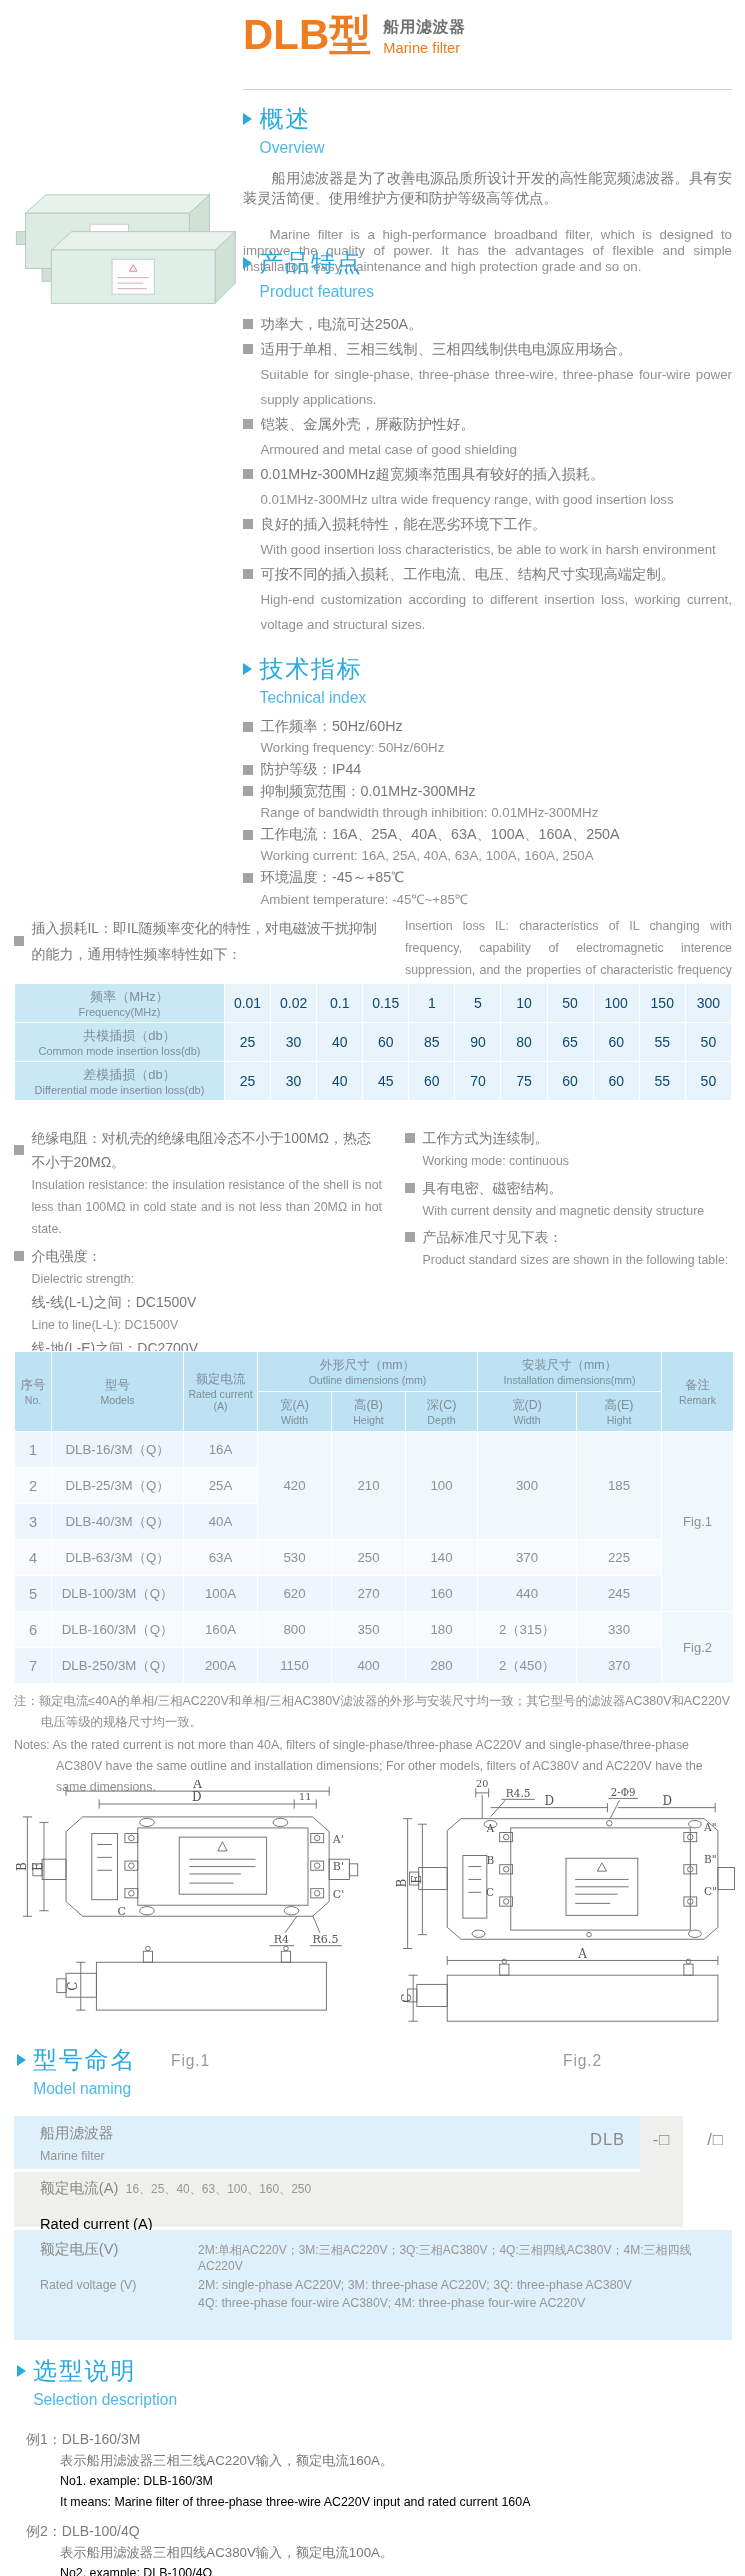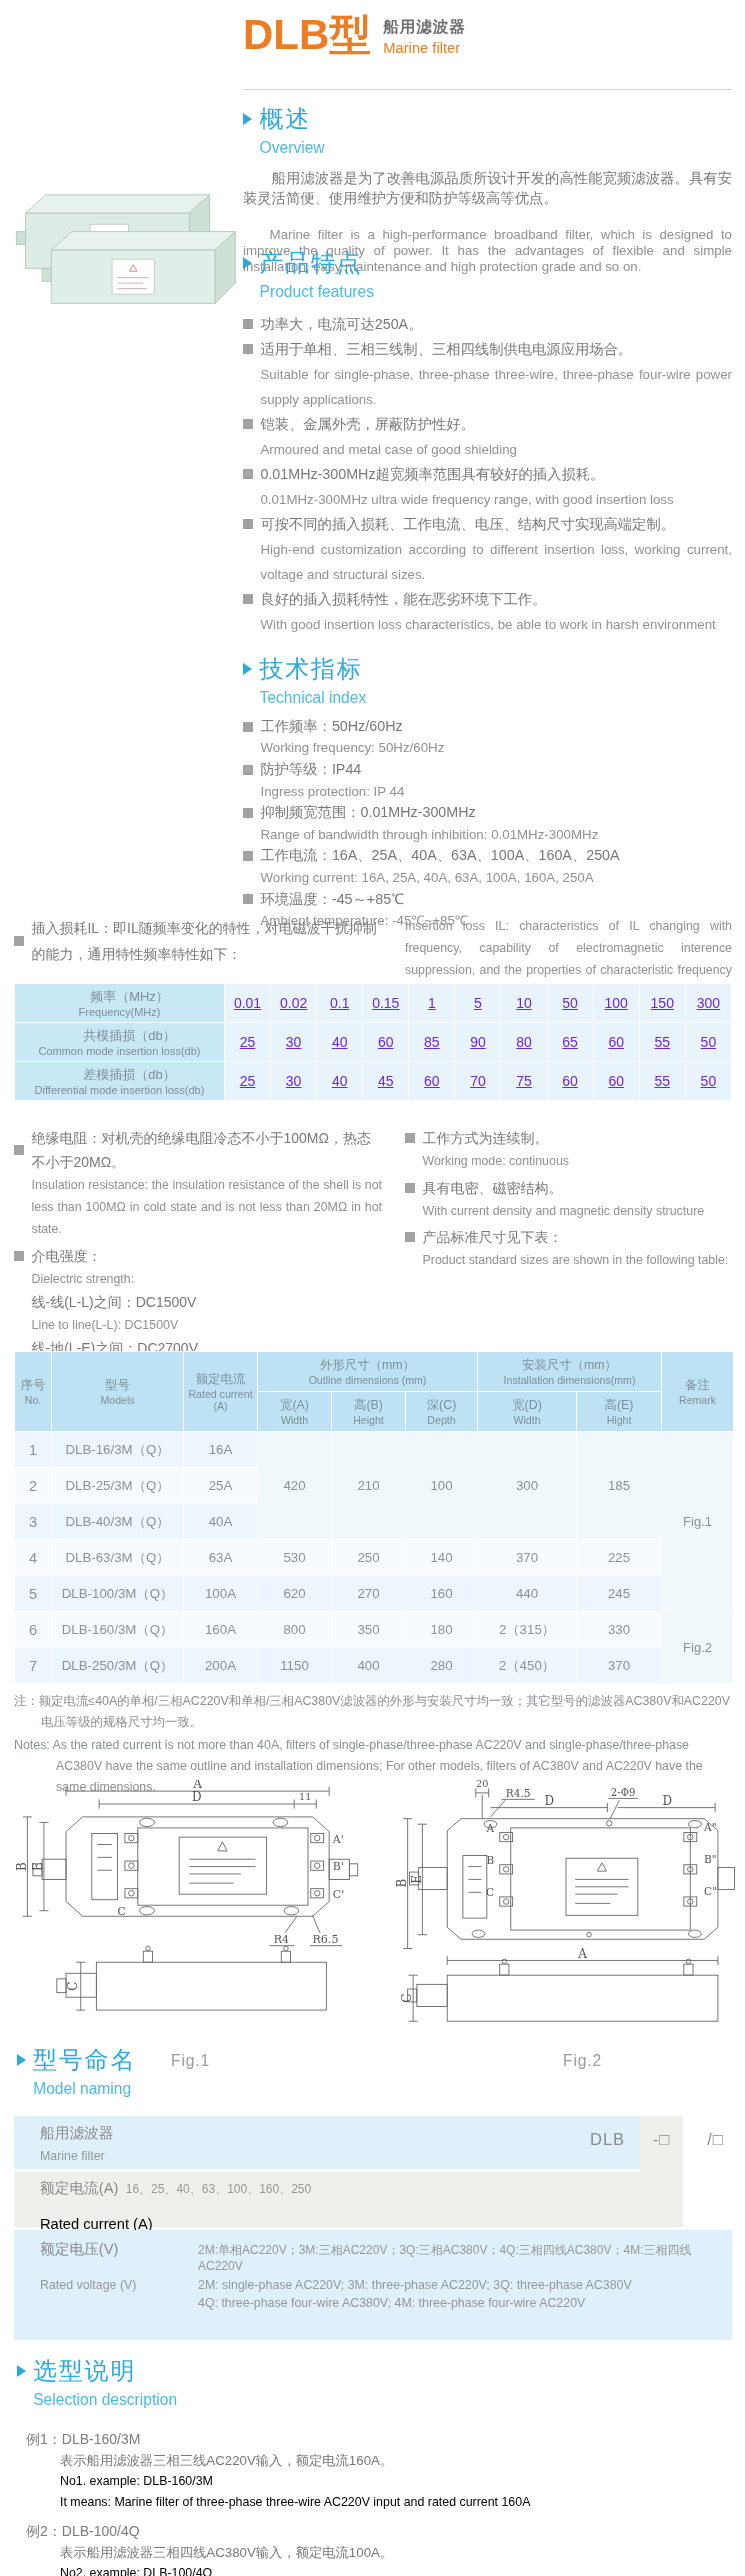--- a/index.html
+++ b/index.html
@@ -37,21 +37,21 @@
   .ins-left { width: 391px; padding-right: 23px; }
   .ins-left .li-cn { font-size: 14px; line-height: 26px; }
   .ins-right { width: 327px; font-size: 12.4px; color: #919191; line-height: 22px; text-align: justify; }
 
   
   .freq-table { border-collapse: collapse; table-layout: fixed; width: 718px; }
   .freq-table td { border: 1.8px solid #ffffff; text-align: center; vertical-align: middle; height: 39px; }
   .ft-lbl { width: 210px; background: #c8e8f6; color: #7f8e98; }
   .ft-lbl .l1 { font-size: 13px; padding-left: 20px; }
   .ft-lbl .l2 { font-size: 11px; }
-  .ft-val { background: #e8f3fb; font-size: 14px; color: #6d28d9; text-decoration: underline; }
+  .ft-val { background: #e8f3fb; font-size: 14px; color: #0c4a6e; }
 
   
   .specs-block { display: flex; width: 718px; }
   .specs-left { width: 391px; padding-right: 23px; }
   .specs-right { width: 327px; }
   .specs-block .li-cn { font-size: 14px; line-height: 24px; }
   .specs-block .li-en { font-size: 12.4px; line-height: 22px; }
   .sub-cn { font-size: 14px; color: #787878; line-height: 24px; padding-left: 17.5px; }
   .sub-en { font-size: 12.4px; color: #919191; line-height: 22px; padding-left: 17.5px; }
 
@@ -171,30 +171,30 @@
       <div>
         <div class="li-cn">
             <span class="sq"></span>
             <span>0.01MHz-300MHz超宽频率范围具有较好的插入损耗。</span>
           </div>
         <div class="li-en">0.01MHz-300MHz ultra wide frequency range, with good insertion loss</div>
       </div>
       <div>
         <div class="li-cn">
             <span class="sq"></span>
+            <span>良好的插入损耗特性，能在恶劣环境下工作。</span>
+          </div>
+        <div class="li-en">With good insertion loss characteristics, be able to work in harsh environment</div>
+      </div>
+      <div>
+        <div class="li-cn">
+            <span class="sq"></span>
             <span>可按不同的插入损耗、工作电流、电压、结构尺寸实现高端定制。</span>
           </div>
         <div class="li-en">High-end customization according to different insertion loss, working current, voltage and structural sizes.</div>
-      </div>
-      <div>
-        <div class="li-cn">
-            <span class="sq"></span>
-            <span>良好的插入损耗特性，能在恶劣环境下工作。</span>
-          </div>
-        <div class="li-en">With good insertion loss characteristics, be able to work in harsh environment</div>
       </div>
     </div>
   </div>
 
   <div class="blk tech" style="left:243px; top:653px; width:489px;">
     <div class="sh-cn">
       <span class="marker"></span>
       <span>技术指标</span>
     </div>
     <div class="sh-en">Technical index</div>
@@ -204,21 +204,20 @@
             <span class="sq"></span>
             <span>工作频率：50Hz/60Hz</span>
           </div>
         <div class="li-en">Working frequency: 50Hz/60Hz</div>
       </div>
       <div>
         <div class="li-cn">
             <span class="sq"></span>
             <span>防护等级：IP44</span>
           </div>
-        <div class="li-en">Ingress protection: IP 44</div>
       </div>
       <div>
         <div class="li-cn">
             <span class="sq"></span>
             <span>抑制频宽范围：0.01MHz-300MHz</span>
           </div>
         <div class="li-en">Range of bandwidth through inhibition: 0.01MHz-300MHz</div>
       </div>
       <div>
         <div class="li-cn">

